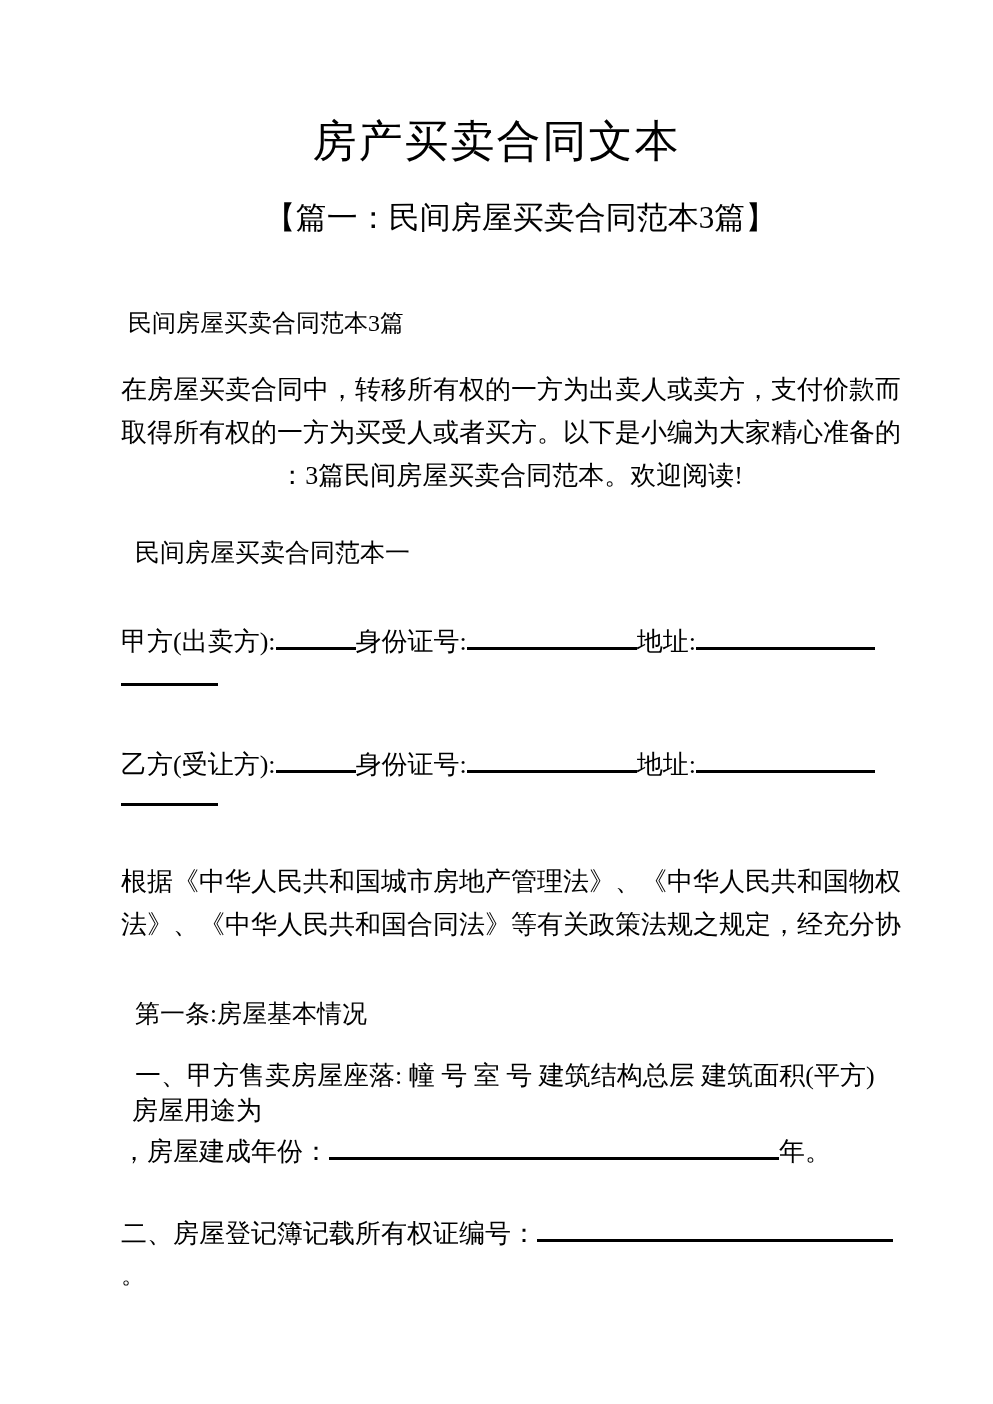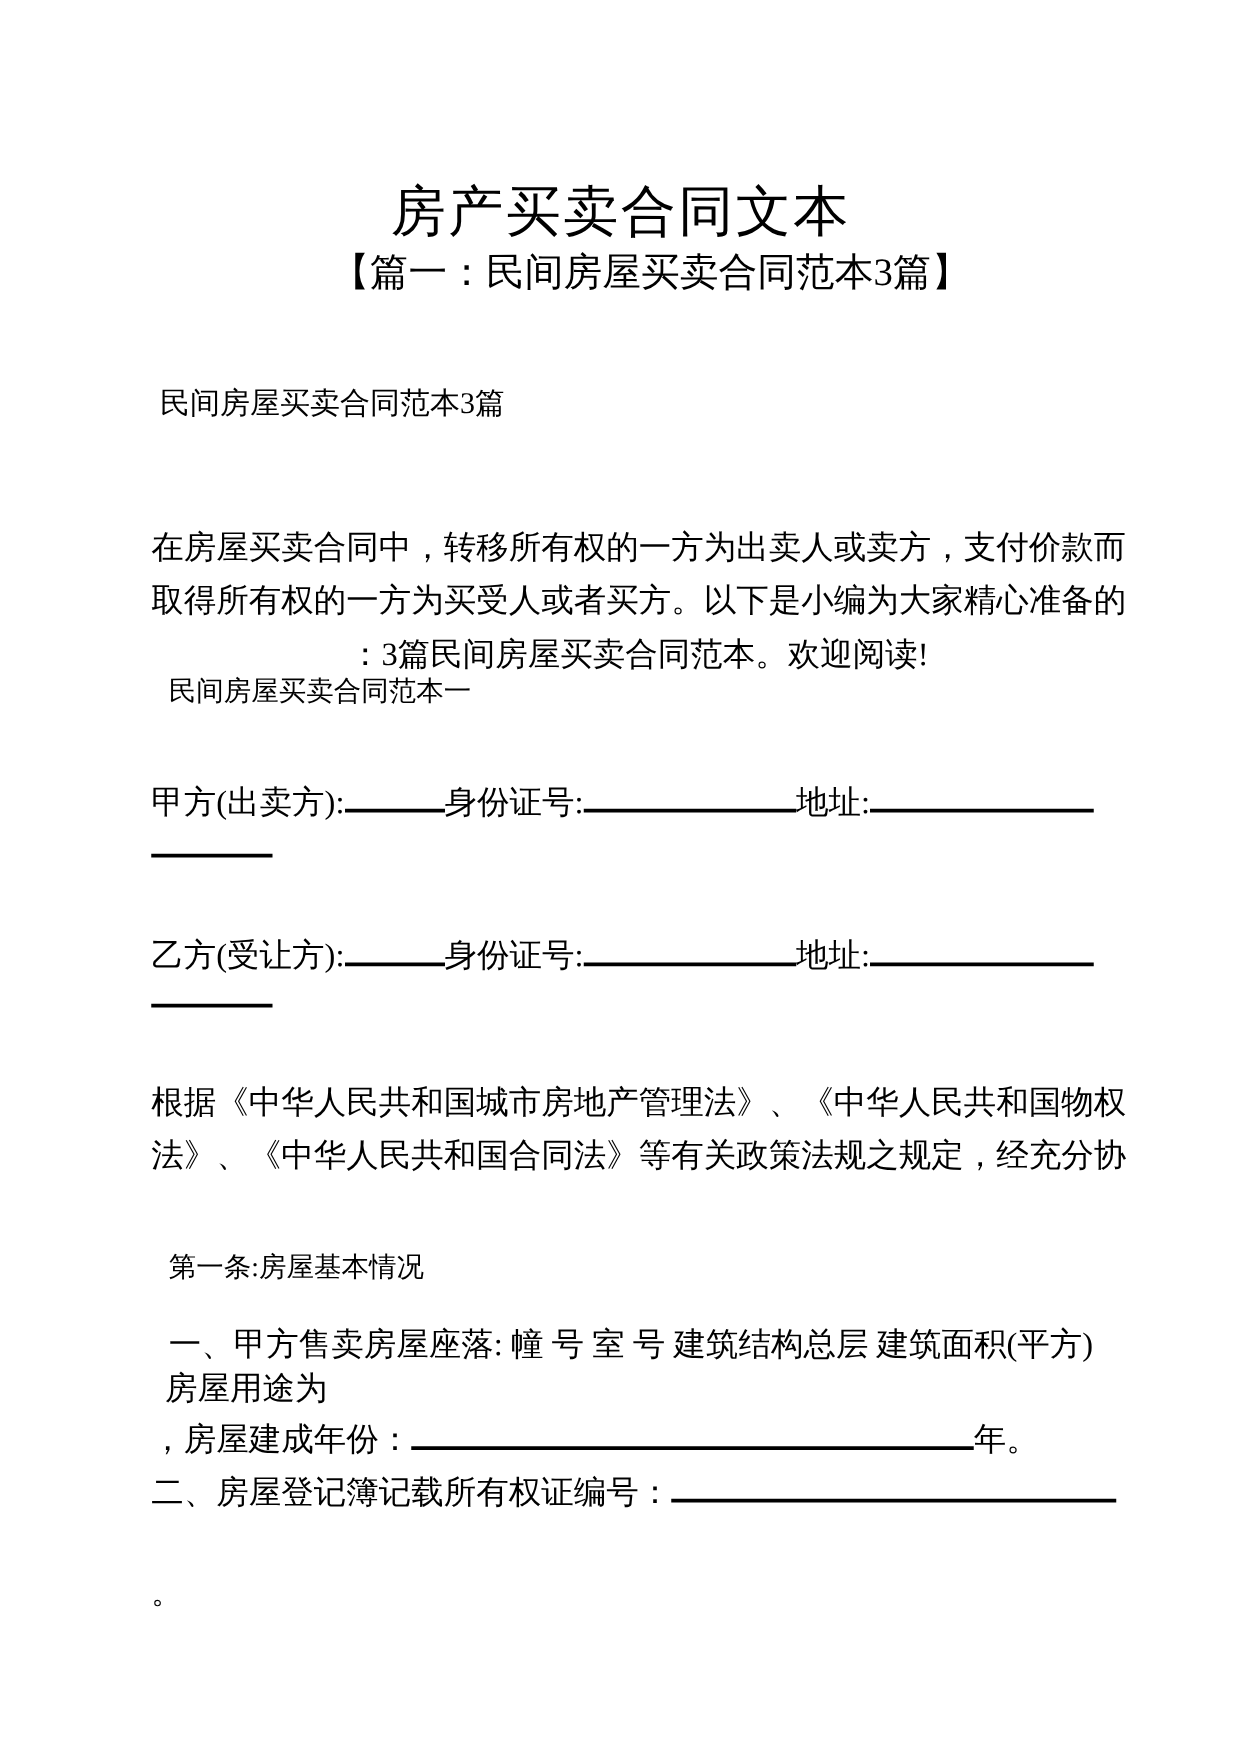--- a/index.html
+++ b/index.html
@@ -17,33 +17,32 @@
     overflow: hidden;
   }
   .abs { position: absolute; white-space: nowrap; text-align: center; }
   .doc-title {
     top: 116px; left: 0; width: 100%;
     text-align: center;
     font-size: 44px;
     line-height: 52px;
     letter-spacing: 2px;
     font-weight: 400;
-    margin-top: 28px;
   }
   .doc-subtitle {
     top: 199px; left: 0; width: 100%;
     text-align: center;
     font-size: 31px;
     line-height: 38px;
     font-weight: 400;
     padding-left: 24px;
   }
   .body-text { font-size: 26px; line-height: 43px; }
   .small-head { font-size: 24px; line-height: 30px; }
-  .mid-head { font-size: 22px; line-height: 31px; }
+  .mid-head { font-size: 25px; line-height: 31px; }
   .para { white-space: nowrap; }
   .para div { white-space: nowrap; }
   
   .u {
     display: inline-block;
     border-bottom: 3px solid #000;
     height: 2px;
   }
   
   .cline {
@@ -56,21 +55,21 @@
 <body>
 
 <div class="page">
 
   <div class="abs doc-title">房产买卖合同文本</div>
 
   <div class="abs doc-subtitle">【篇一：民间房屋买卖合同范本3篇】</div>
 
   <div class="abs small-head" style="top:308px; left:128px;">民间房屋买卖合同范本3篇</div>
 
-  <div class="abs body-text para" style="top:416px; left:121px;">
+  <div class="abs body-text para" style="top:368px; left:121px;">
     <div>在房屋买卖合同中，转移所有权的一方为出卖人或卖方，支付价款而</div>
     <div>取得所有权的一方为买受人或者买方。以下是小编为大家精心准备的</div>
     <div>：3篇民间房屋买卖合同范本。欢迎阅读!</div>
   </div>
 
   <div class="abs mid-head" style="top:537px; left:135px;">民间房屋买卖合同范本一</div>
 
   <div class="abs body-text" style="top:620px; left:121px;">
     <span>甲方(出卖方):</span><span class="u" style="width:80px;"></span><span>身份证号:</span><span class="u" style="width:170px;"></span><span>地址:</span><span class="u" style="width:179px;"></span>
   </div>
@@ -89,19 +88,19 @@
   <div class="abs mid-head" style="top:998px; left:135px;">第一条:房屋基本情况</div>
 
   <div class="abs body-text" style="top:1054px; left:135px;">一、甲方售卖房屋座落: 幢 号 室 号 建筑结构总层 建筑面积(平方)</div>
 
   <div class="abs body-text" style="top:1089px; left:132px;">房屋用途为</div>
 
   <div class="abs body-text" style="top:1130px; left:121px;">
     <span>，房屋建成年份：</span><span class="u" style="width:450px;"></span><span>年。</span>
   </div>
 
-  <div class="abs body-text" style="top:1172px; left:121px;">
+  <div class="abs body-text" style="top:1212px; left:121px;">
     <span>二、房屋登记簿记载所有权证编号：</span><span class="u" style="width:356px;"></span>
   </div>
 
   <div class="abs small-head" style="top:1260px; left:121px;">。</div>
 
 </div>
 
 </body></html>

